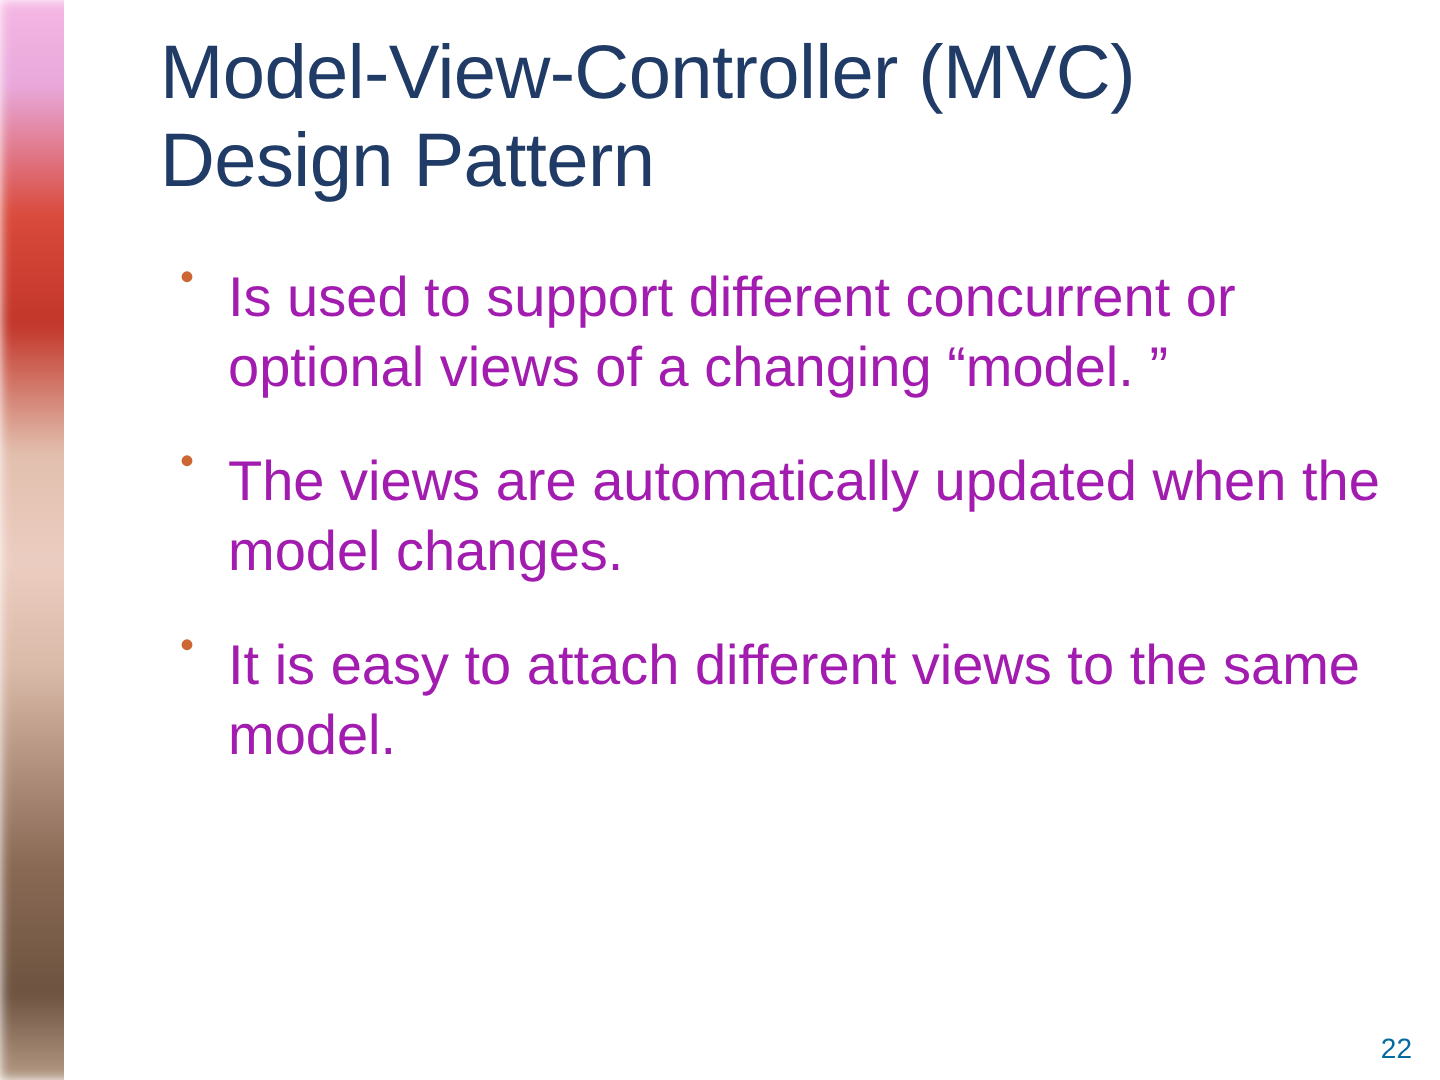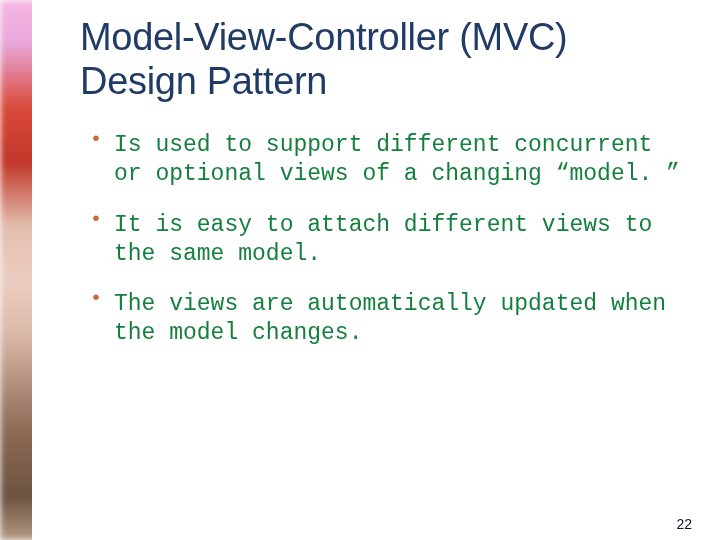--- a/index.html
+++ b/index.html
@@ -71,57 +71,56 @@
     margin: 0 0 28px 0;
     letter-spacing: -0.3px;
   }
   .bullets {
     list-style: none;
     padding: 0;
     margin: 0;
   }
   .bullets li {
     position: relative;
-    color: #15803d;
-    font-size: 23px;
+    color: #a21caf;
+    font-size: 28px;
     line-height: 1.25;
     padding-left: 34px;
     margin-bottom: 22px;
-    font-family: Liberation Mono, monospace;
   }
   .bullets li::before {
     content: "•";
     position: absolute;
     left: 10px;
     top: -4px;
     font-size: 20px;
     color: #cc6633;
   }
   .page-num {
     position: absolute;
-    right: 28px;
+    right: 14px;
     bottom: 8px;
     font-size: 14px;
-    color: #0f172a;
+    color: #0369a1;
   }
 </style>
 </head>
 <body>
 
 <div class="slide">
 
   <div class="side-deco">
     <div class="grad"></div>
     <div class="white-bar"></div>
   </div>
 
   <div class="content">
     <h1 class="title">Model-View-Controller (MVC) Design Pattern</h1>
     <ul class="bullets">
       <li>Is used to support different concurrent or optional views of a changing “model. ”</li>
+      <li>The views are automatically updated when the model changes.</li>
       <li>It is easy to attach different views to the same model.</li>
-      <li>The views are automatically updated when the model changes.</li>
     </ul>
   </div>
 
   <div class="page-num">22</div>
 
 </div>
 
 </body></html>

